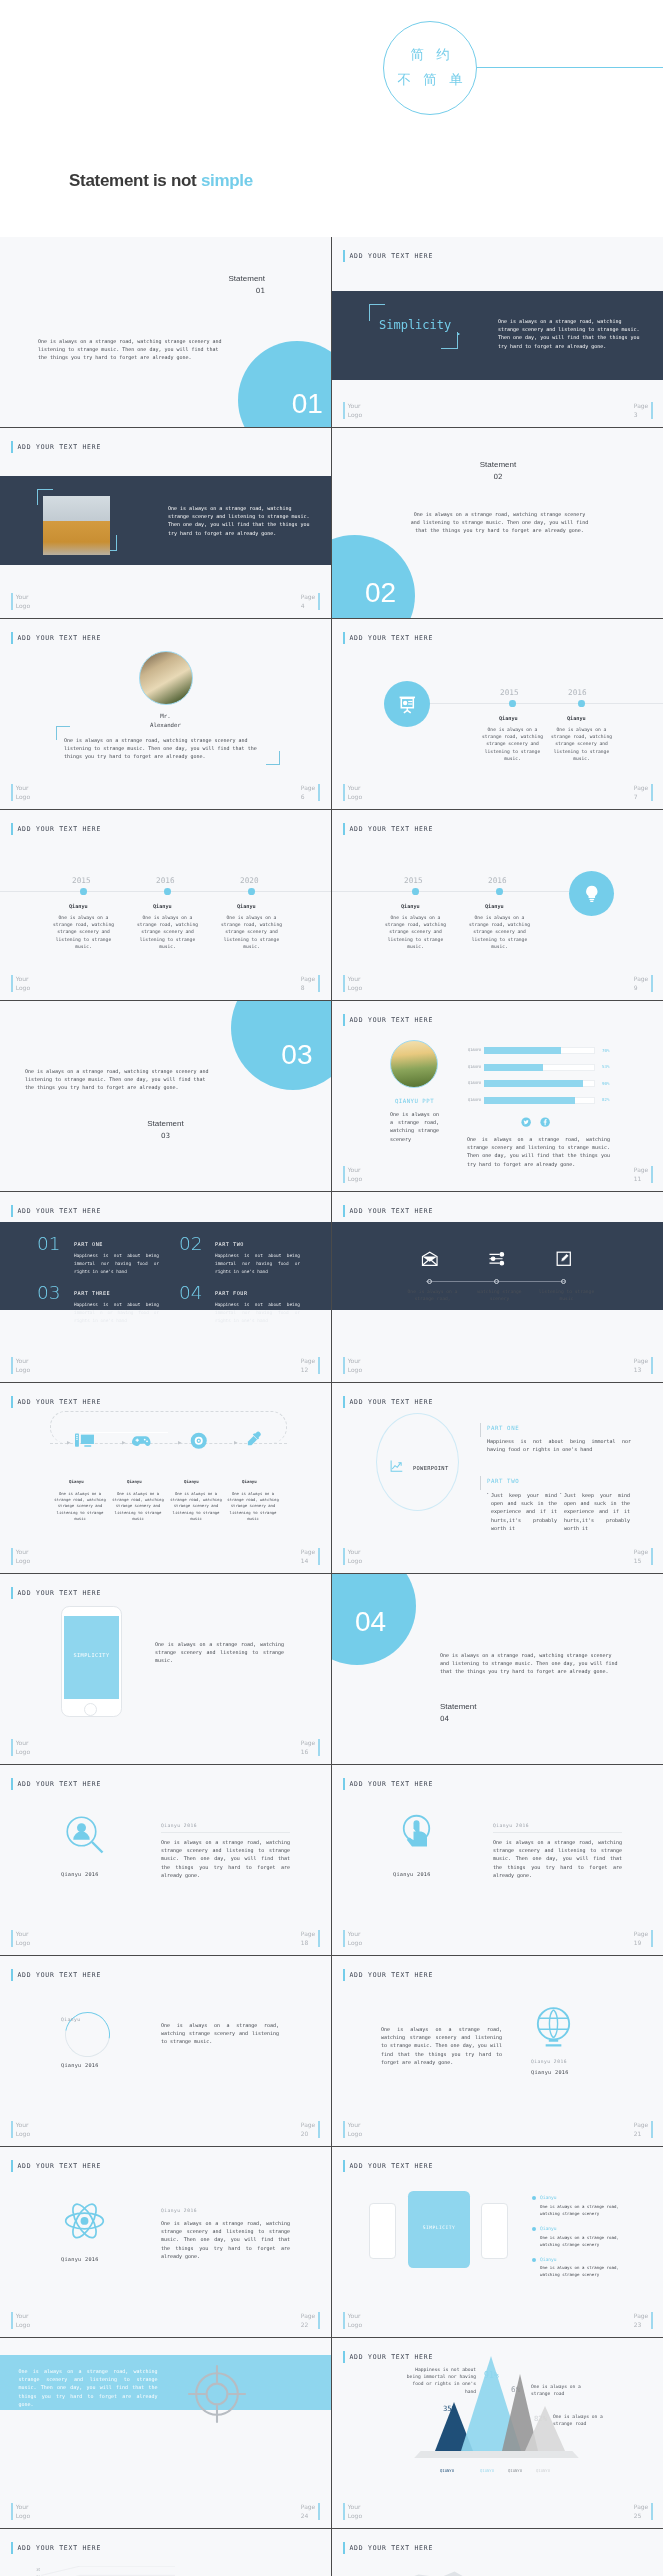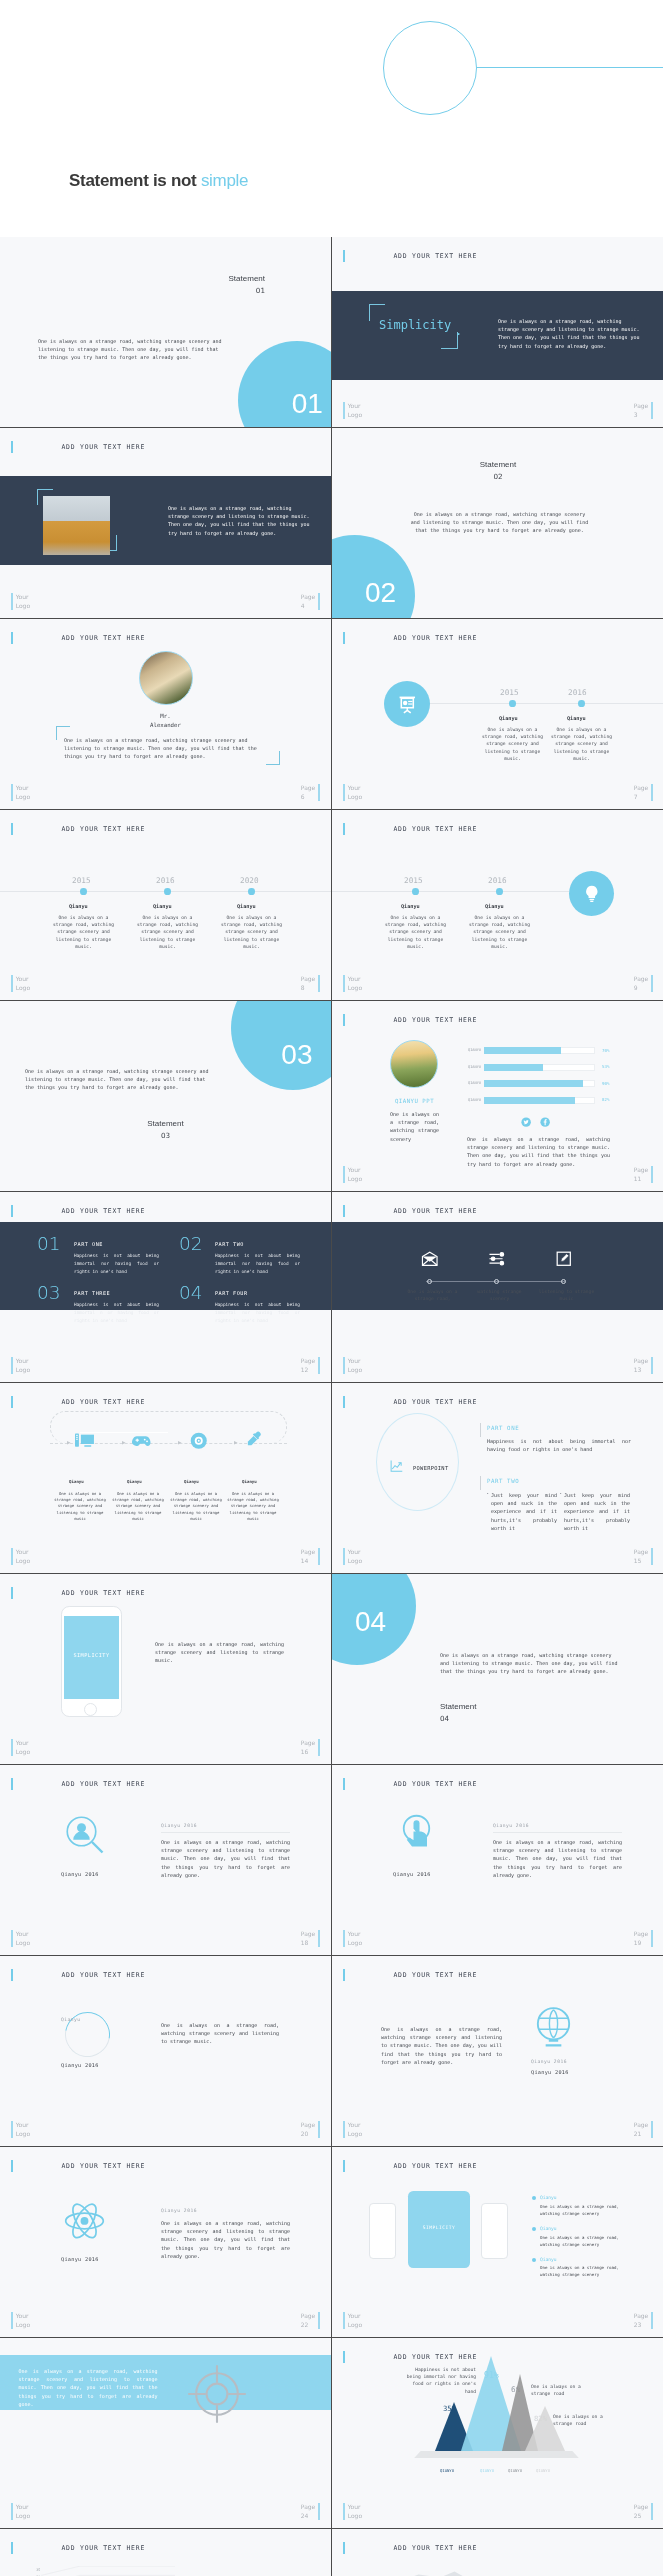--- a/index.html
+++ b/index.html
@@ -10,42 +10,42 @@
     -webkit-font-smoothing:antialiased;
   }
   .sheet { width:664px; background:#4a4a4a; }
 
   
   .cover { position:relative; width:664px; height:237px; background:#ffffff; overflow:hidden; }
   .cover-title {
     position:absolute; left:69px; top:171px;
     font-size:17px; font-weight:600; color:#3a3a3a; letter-spacing:-0.3px; white-space:nowrap;
   }
-  .cover-title .accent { color:#74cdea; font-weight:400; }
+  .cover-title .accent { color:#74cdea; font-weight:700; }
   .cover-circle {
     position:absolute; left:383px; top:20.6px; width:94px; height:94px;
     border:0.7px solid #74cdea; border-radius:50%;
   }
   .cover-cn {
     position:absolute; left:383px; top:20.6px; width:94px; height:94px;
     display:flex; flex-direction:column; align-items:center; justify-content:center; gap:7.2px;
   }
   .cover-cn div { color:#74cdea; font-size:13.4px; letter-spacing:4.1px; text-indent:4.1px;
                   font-family:"DejaVu Sans", sans-serif; font-weight:400; }
   .cover-rule { position:absolute; left:477px; top:67px; width:187px; height:0.7px; background:#74cdea; }
 
   
   .grid { display:grid; grid-template-columns:332px 332px; background:#4a4a4a; gap:0; }
   .slide {
     position:relative; width:332px; height:191px; background:#f7f8fa;
     overflow:hidden; border:1.5px solid #4a4a4a; border-left:0; border-top:0;
   }
   .slide.noborder-r { border-right:0; }
 
-  .s-head { position:absolute; left:11.3px; top:13px; display:flex; align-items:center;gap:44px; }
+  .s-head { position:absolute; left:11.3px; top:13px; display:flex; align-items:center; }
   .s-head .bar { width:1.5px; height:12px; background:#74cdea; margin-right:4.6px; }
   .s-head .txt { font-family:"DejaVu Sans Mono", monospace; font-size:6.4px;
                  letter-spacing:0.8px; color:#3d4350; }
   .s-foot { position:absolute; left:11.3px; bottom:8.2px; right:11.3px; display:flex;
             justify-content:space-between; align-items:flex-start; }
   .logo, .pagebox { display:flex; align-items:flex-start; }
   .logo .bar, .pagebox .bar { width:1.3px; height:16.5px; background:#9fd9ef; margin-right:3.1px; }
   .logo .lines, .pagebox .lines { font-family:"DejaVu Sans", sans-serif; font-size:6px;
                                   color:#b0b4ba; line-height:8.2px; }
   .pagebox { flex-direction:row-reverse; }
@@ -91,20 +91,24 @@
   .mtn { position:absolute; width:0; height:0; border-style:solid; border-color:transparent; }
 </style>
 </head>
 <body>
 
 <div class="sheet">
 
   <div class="cover">
     <div class="cover-title"><span>Statement is not </span><span class="accent">simple</span></div>
     <div class="cover-circle"></div>
+    <div class="cover-cn">
+      <div>简 约</div>
+      <div>不 简 单</div>
+    </div>
     <div class="cover-rule"></div>
   </div>
 
   <div class="grid">
 
     <div class="slide">
       <div style="position:absolute;right:66px;top:37px;text-align:right">
         <div style="font-size:8px;color:#3b3f46">Statement</div>
         <div style="font-size:7.2px;color:#3b3f46;margin-top:3.1px;font-family:'DejaVu Sans',sans-serif">01</div>
       </div>

